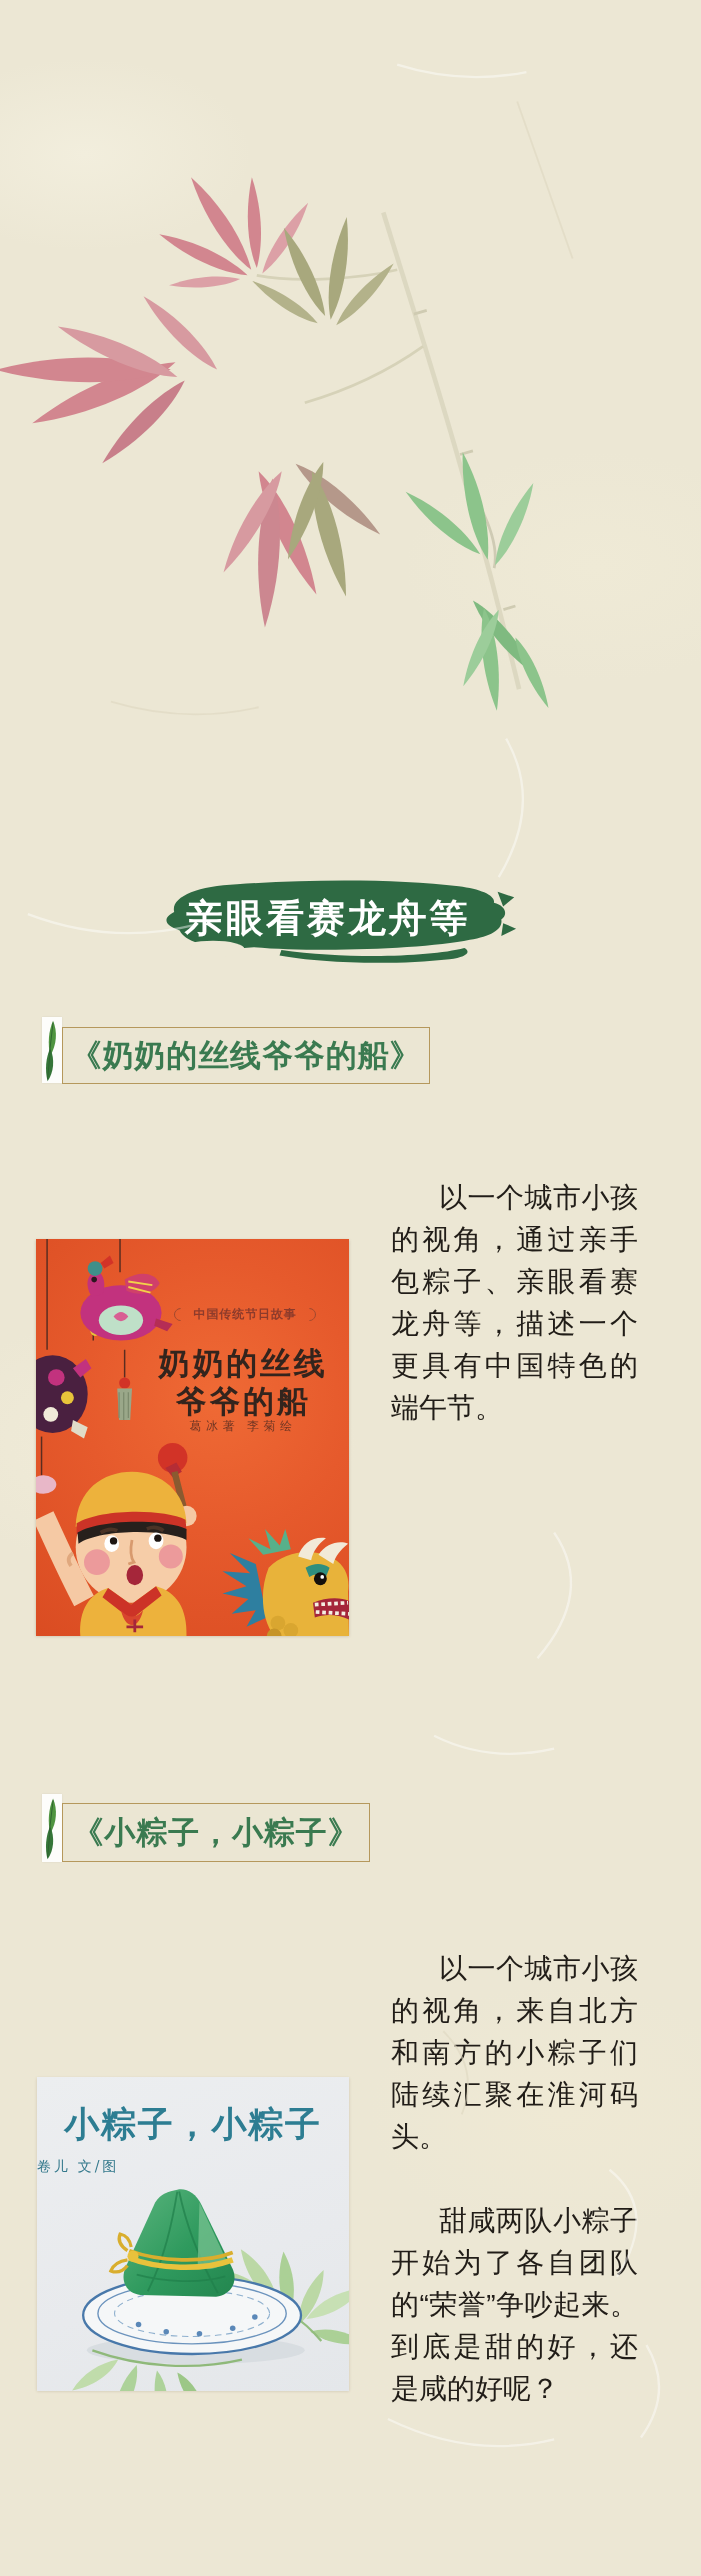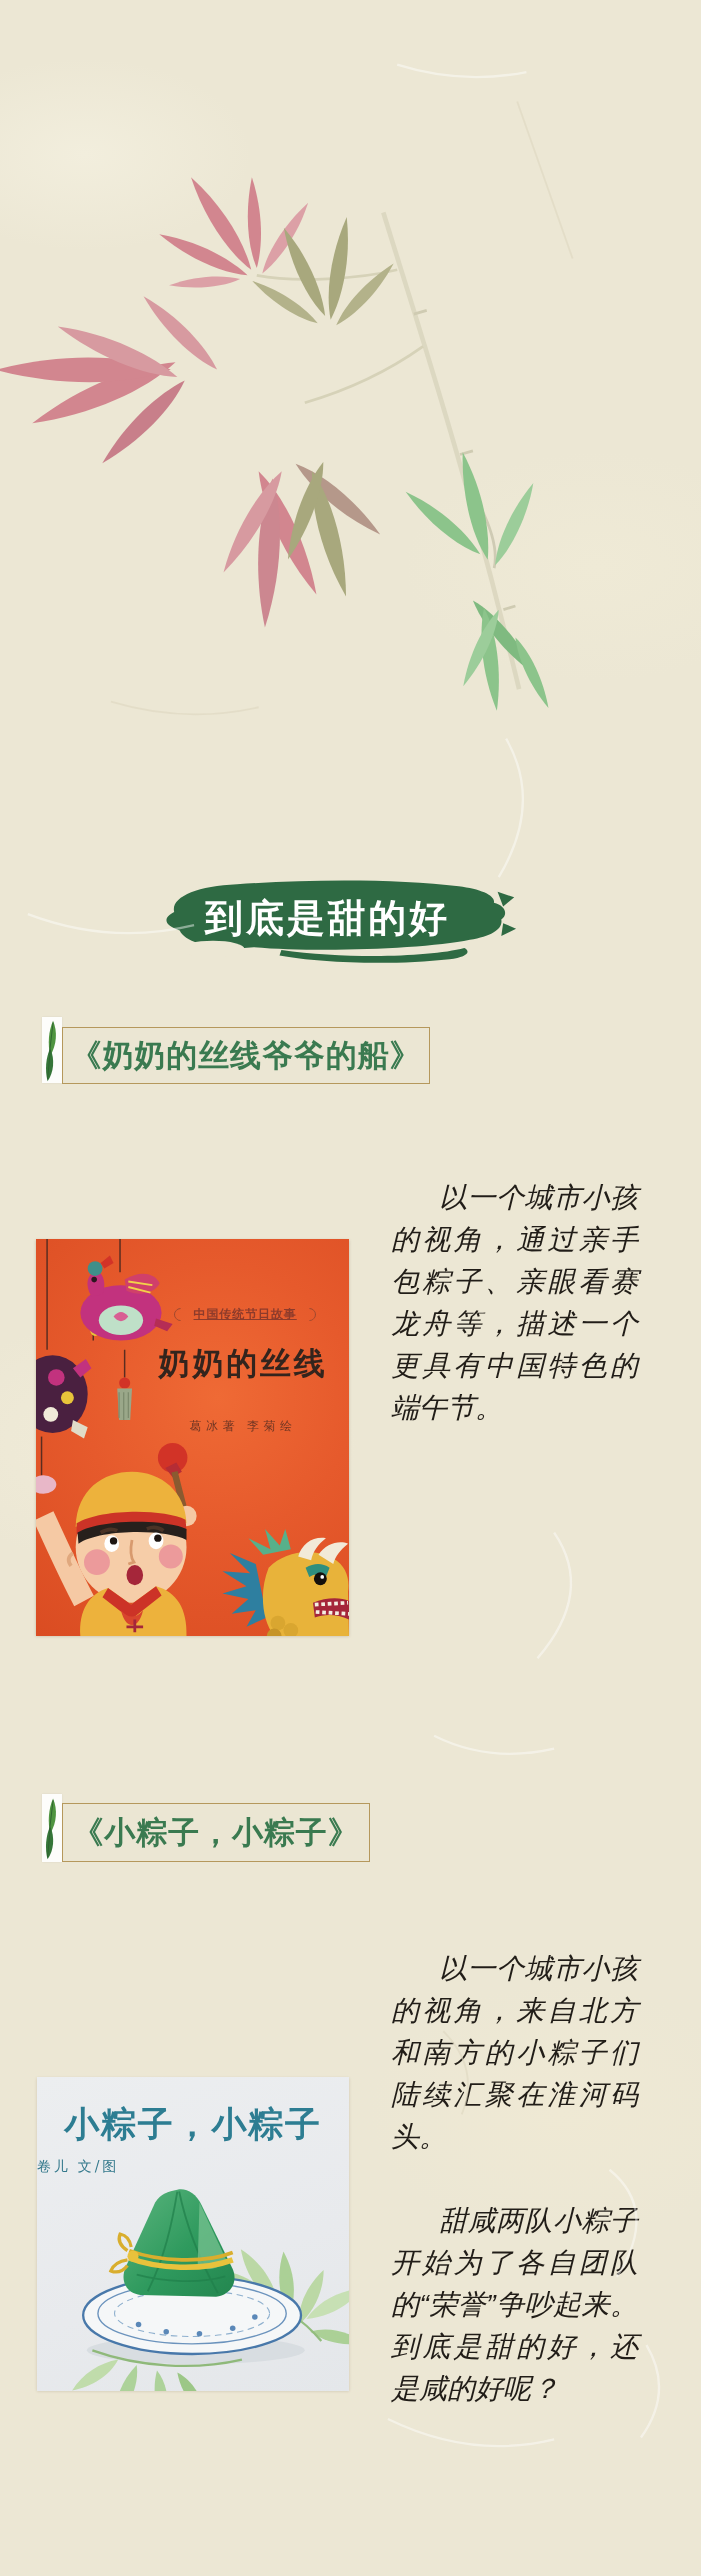--- a/index.html
+++ b/index.html
@@ -22,32 +22,32 @@
   
   .leaf-chip{position:absolute;width:20.3px;height:66px;background:#fdfdfb;
     box-shadow:0 0 1.8px rgba(0,0,0,.08);}
   .heading-box{position:absolute;border:1.8px solid #b5985c;background:rgba(236,231,212,.2);
     display:flex;align-items:center;justify-content:center;}
   .heading-box span{color:#3a7a50;font-weight:bold;font-size:31px;letter-spacing:0.9px;}
 
   
   .col{position:absolute;left:391px;width:247px;}
   .col p{margin:0;font-size:28px;line-height:42px;color:#211d18;
-    text-align:justify;text-justify:inter-character;text-indent:48px;line-break:strict;font-style:italic;}
+    text-align:justify;text-justify:inter-character;text-indent:48px;line-break:strict;}
   .col p.gap1{margin-top:31px;}
   .col p.gap2{margin-top:42px;}
 
   
   .cover1{position:absolute;left:36px;top:1239px;width:313px;height:397px;overflow:hidden;
     background:radial-gradient(circle at 58% 40%, #ef6a35 0%, #e65a2c 45%, #da4c22 100%);
     box-shadow:0 0.9px 2.8px rgba(90,60,30,.25);}
   .c1badge{position:absolute;left:109px;top:63px;right:3.7px;height:24px;
     display:flex;align-items:center;justify-content:center;gap:6.5px;}
   .c1badge span.t{color:#8d3b2b;font-size:12px;font-weight:bold;letter-spacing:0.9px;
-    font-family:"Liberation Serif",serif;text-decoration:underline;}
+    font-family:"Liberation Serif",serif;}
   .curl{width:11px;height:11px;border:1.5px solid #a0492f;border-radius:50%;
     border-left-color:transparent;border-bottom-color:transparent;}
   .curl-l{transform:rotate(-135deg)}
   .curl-r{transform:rotate(45deg)}
   .c1title{position:absolute;left:103px;top:106px;right:1.8px;text-align:center;
     color:#33241d;font-family:"Liberation Serif",serif;font-weight:bold;
     font-size:31px;line-height:38px;letter-spacing:2.8px;}
   .c1author{position:absolute;left:103px;top:179px;right:1.8px;text-align:center;
     color:#6f3523;font-size:12px;letter-spacing:4.6px;font-family:"Liberation Serif",serif;}
 
@@ -123,21 +123,21 @@
 
   <div class="banner">
     <svg class="abs" style="left:0;top:0" width="365" height="88" viewBox="0 0 395 95">
       <path fill="#2e6a43" d="M24,40 C20,24 48,12 92,10 C170,4 268,4 332,12 C356,15 372,22 370,30
         C382,33 386,42 378,48 C380,58 368,66 344,70 C296,80 180,84 110,78
         C70,82 36,74 30,60 C12,54 12,46 24,40 Z"></path>
       <path fill="#2e6a43" d="M140,81 C210,91 300,89 338,79 C346,83 340,89 322,91 C260,98 180,95 138,87 Z"></path>
       <path fill="#2e6a43" d="M374,18 L392,24 L380,34 Z M380,52 L394,58 L378,66 Z"></path>
       <ellipse cx="66" cy="80" rx="34" ry="9" fill="#ece7d4"></ellipse>
     </svg>
-    <div class="banner-text">到底是甜的好</div>
+    <div class="banner-text">亲眼看赛龙舟等</div>
   </div>
 
   <div class="leaf-chip" style="left:42px;top:1017px">
     <svg width="20.3" height="66" viewBox="0 0 22 72">
       <path d="M12,4 C17,16 16,30 9,42 C6,30 7,15 12,4 Z" fill="#4f9440"></path>
       <path d="M9,34 C14,46 13,60 6,70 C3,58 4,44 9,34 Z" fill="#357538"></path>
       <path d="M12,6 L8,40 M9,36 L6,68" stroke="#2c612f" stroke-width="1" fill="none"></path>
     </svg>
   </div>
   <div class="heading-box" style="left:62px;top:1027px;width:366px;height:55px">
@@ -227,20 +227,21 @@
         <circle cx="258" cy="430" r="8" fill="#c69428"></circle>
       </g>
     </svg>
     <div class="c1badge">
       <span class="curl curl-l"></span>
       <span class="t">中国传统节日故事</span>
       <span class="curl curl-r"></span>
     </div>
     <div class="c1title">
       <div>奶奶的丝线</div>
+      <div>爷爷的船</div>
     </div>
     <div class="c1author">葛冰著  李菊绘</div>
   </div>
 
   <div class="col" style="top:1177px">
     <p>以一个城市小孩的视角，通过亲手包粽子、亲眼看赛龙舟等，描述一个更具有中国特色的端午节。</p>
   </div>
 
   <div class="leaf-chip" style="left:42px;top:1794px;height:68px">
     <svg width="20.3" height="68" viewBox="0 0 22 72">

